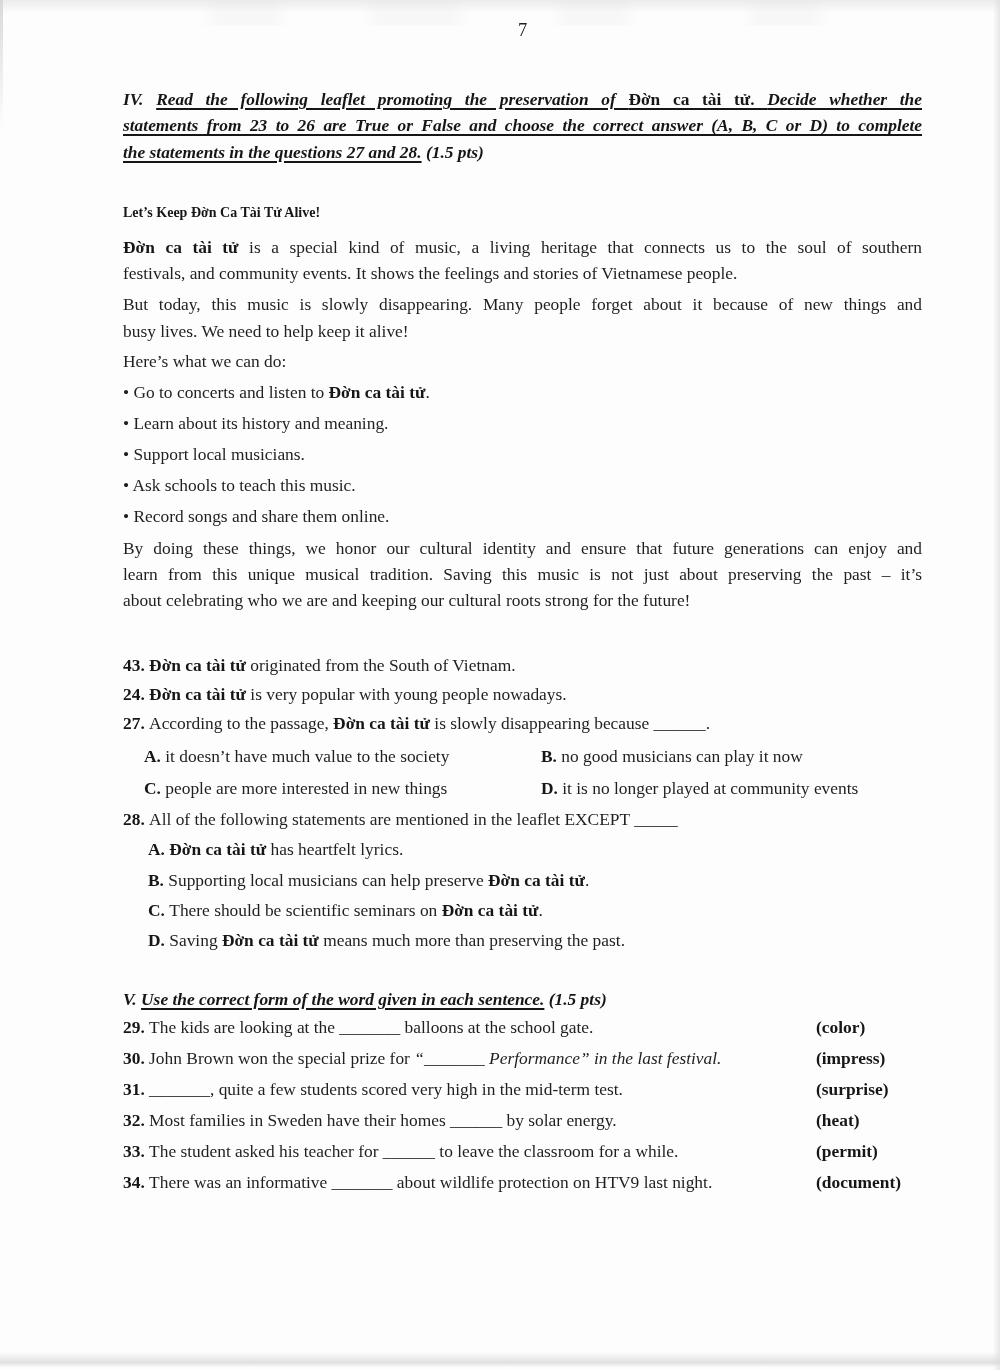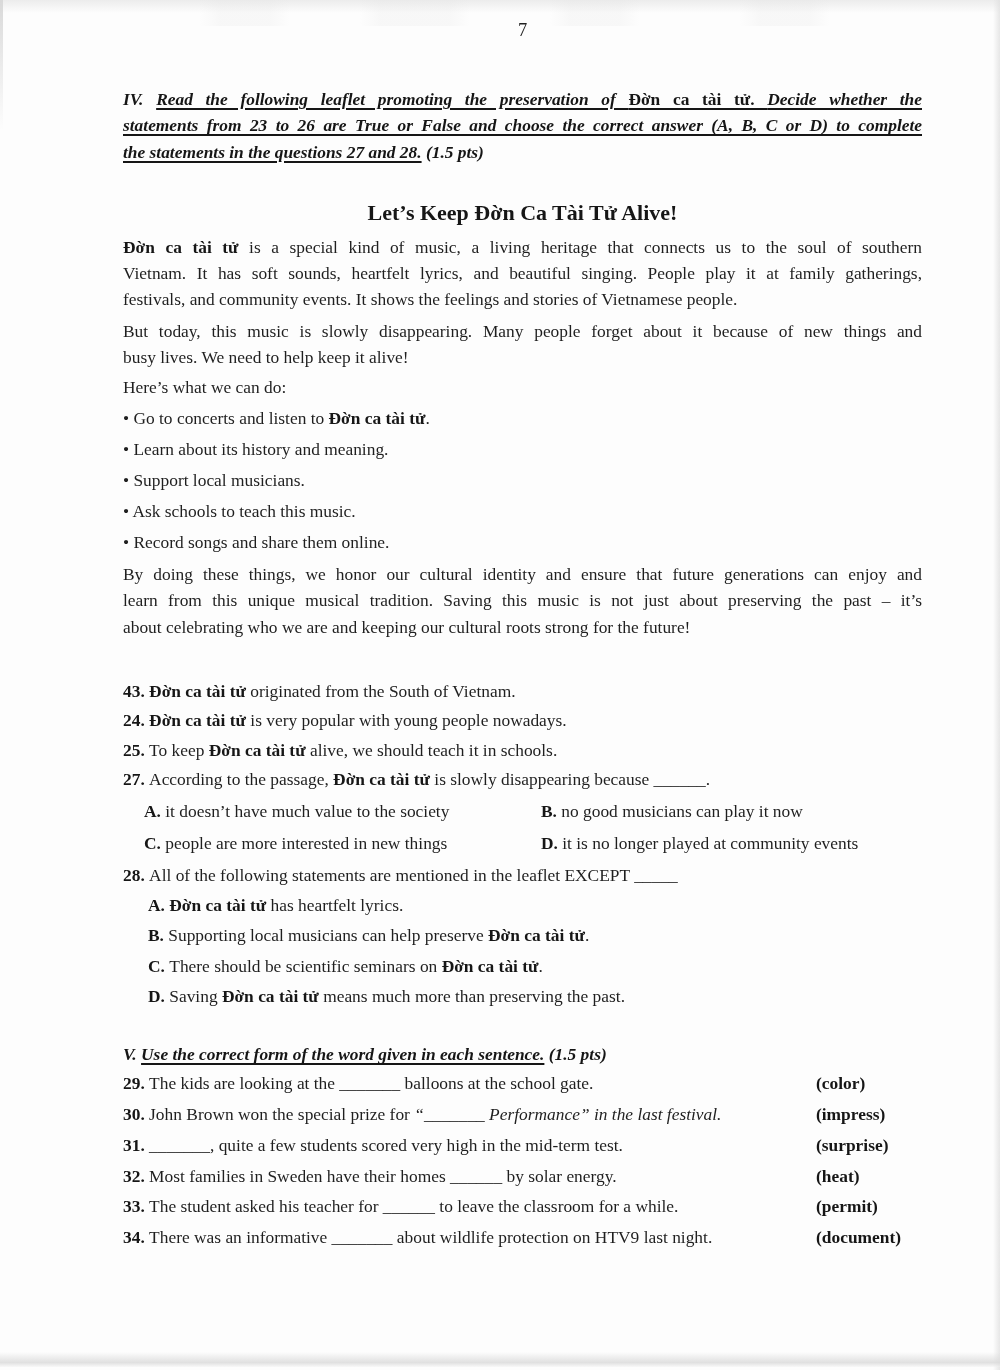--- a/index.html
+++ b/index.html
@@ -29,21 +29,21 @@
 
   .line,.qline,.sent,.hint,.optL,.optR{line-height:26.3px;}
   .j{text-align:justify;text-align-last:justify;}
 
   .b{font-weight:700;color:#161616;}
   .i{font-style:italic;}
   .u{text-decoration:underline;text-underline-offset:3px;text-decoration-thickness:1.6px;}
 
   .pageno{margin-top:18px;line-height:24px;font-size:18.5px;text-align:center;}
   .h4{margin-top:44px;}
-  .title{margin-top:36px;line-height:24px;font-size:22px;text-align:center;}
+  .title{margin-top:36px;line-height:24px;font-size:14px;text-align:left;}
   .p1{margin-top:9px;}
   .p2{margin-top:5px;}
   .heres{margin-top:4px;}
   .bullets .line{margin-top:4.7px;}
   .p3{margin-top:5.5px;}
 
   .q23{margin-top:38px;}
   .tfq{margin-top:3px;}
   .optrow{margin-top:6px;display:flex;}
   .optrow .optL{margin-left:21px;width:397px;}
@@ -74,21 +74,20 @@
     <div class="h4">
       <div class="line j"><span class="b i">IV. </span><span class="b i u">Read the following leaflet promoting the preservation of </span><span class="b u">Đờn ca tài tử. </span><span class="b i u">Decide whether the</span></div>
       <div class="line j"><span class="b i u">statements from 23 to 26 are True or False and choose the correct answer (A, B, C or D) to complete</span></div>
       <div class="line"><span class="b i u">the statements in the questions 27 and 28.</span><span class="b i"> (1.5 pts)</span></div>
     </div>
 
     <div class="title"><span class="b">Let’s Keep Đờn Ca Tài Tử Alive!</span></div>
 
     <div class="para p1">
       <div class="line j"><span class="b">Đờn ca tài tử</span><span> is a special kind of music, a living heritage that connects us to the soul of southern</span></div>
-      <div class="line j"><span>Vietnam. It has soft sounds, heartfelt lyrics, and beautiful singing. People play it at family gatherings,</span></div>
       <div class="line"><span>festivals, and community events. It shows the feelings and stories of Vietnamese people.</span></div>
     </div>
 
     <div class="para p2">
       <div class="line j"><span>But today, this music is slowly disappearing. Many people forget about it because of new things and</span></div>
       <div class="line"><span>busy lives. We need to help keep it alive!</span></div>
     </div>
 
     <div class="line heres"><span>Here’s what we can do:</span></div>
 
@@ -101,21 +100,20 @@
     </div>
 
     <div class="para p3">
       <div class="line j"><span>By doing these things, we honor our cultural identity and ensure that future generations can enjoy and</span></div>
       <div class="line j"><span>learn from this unique musical tradition. Saving this music is not just about preserving the past – it’s</span></div>
       <div class="line"><span>about celebrating who we are and keeping our cultural roots strong for the future!</span></div>
     </div>
 
     <div class="qline q23"><span class="b">43. Đờn ca tài tử</span><span> originated from the South of Vietnam.</span></div>
     <div class="qline tfq"><span class="b">24. Đờn ca tài tử</span><span> is very popular with young people nowadays.</span></div>
-    <div class="qline tfq"><span class="b">25. </span><span>To keep </span><span class="b">Đờn ca tài tử</span><span> alive, we should teach it in schools.</span></div>
 
     <div class="qline tfq"><span class="b">27. </span><span>According to the passage, </span><span class="b">Đờn ca tài tử</span><span> is slowly disappearing because ______.</span></div>
     <div class="optrow">
       <div class="optL"><span class="b">A. </span><span>it doesn’t have much value to the society</span></div>
       <div class="optR"><span class="b">B. </span><span>no good musicians can play it now</span></div>
     </div>
     <div class="optrow">
       <div class="optL"><span class="b">C. </span><span>people are more interested in new things</span></div>
       <div class="optR"><span class="b">D. </span><span>it is no longer played at community events</span></div>
     </div>

